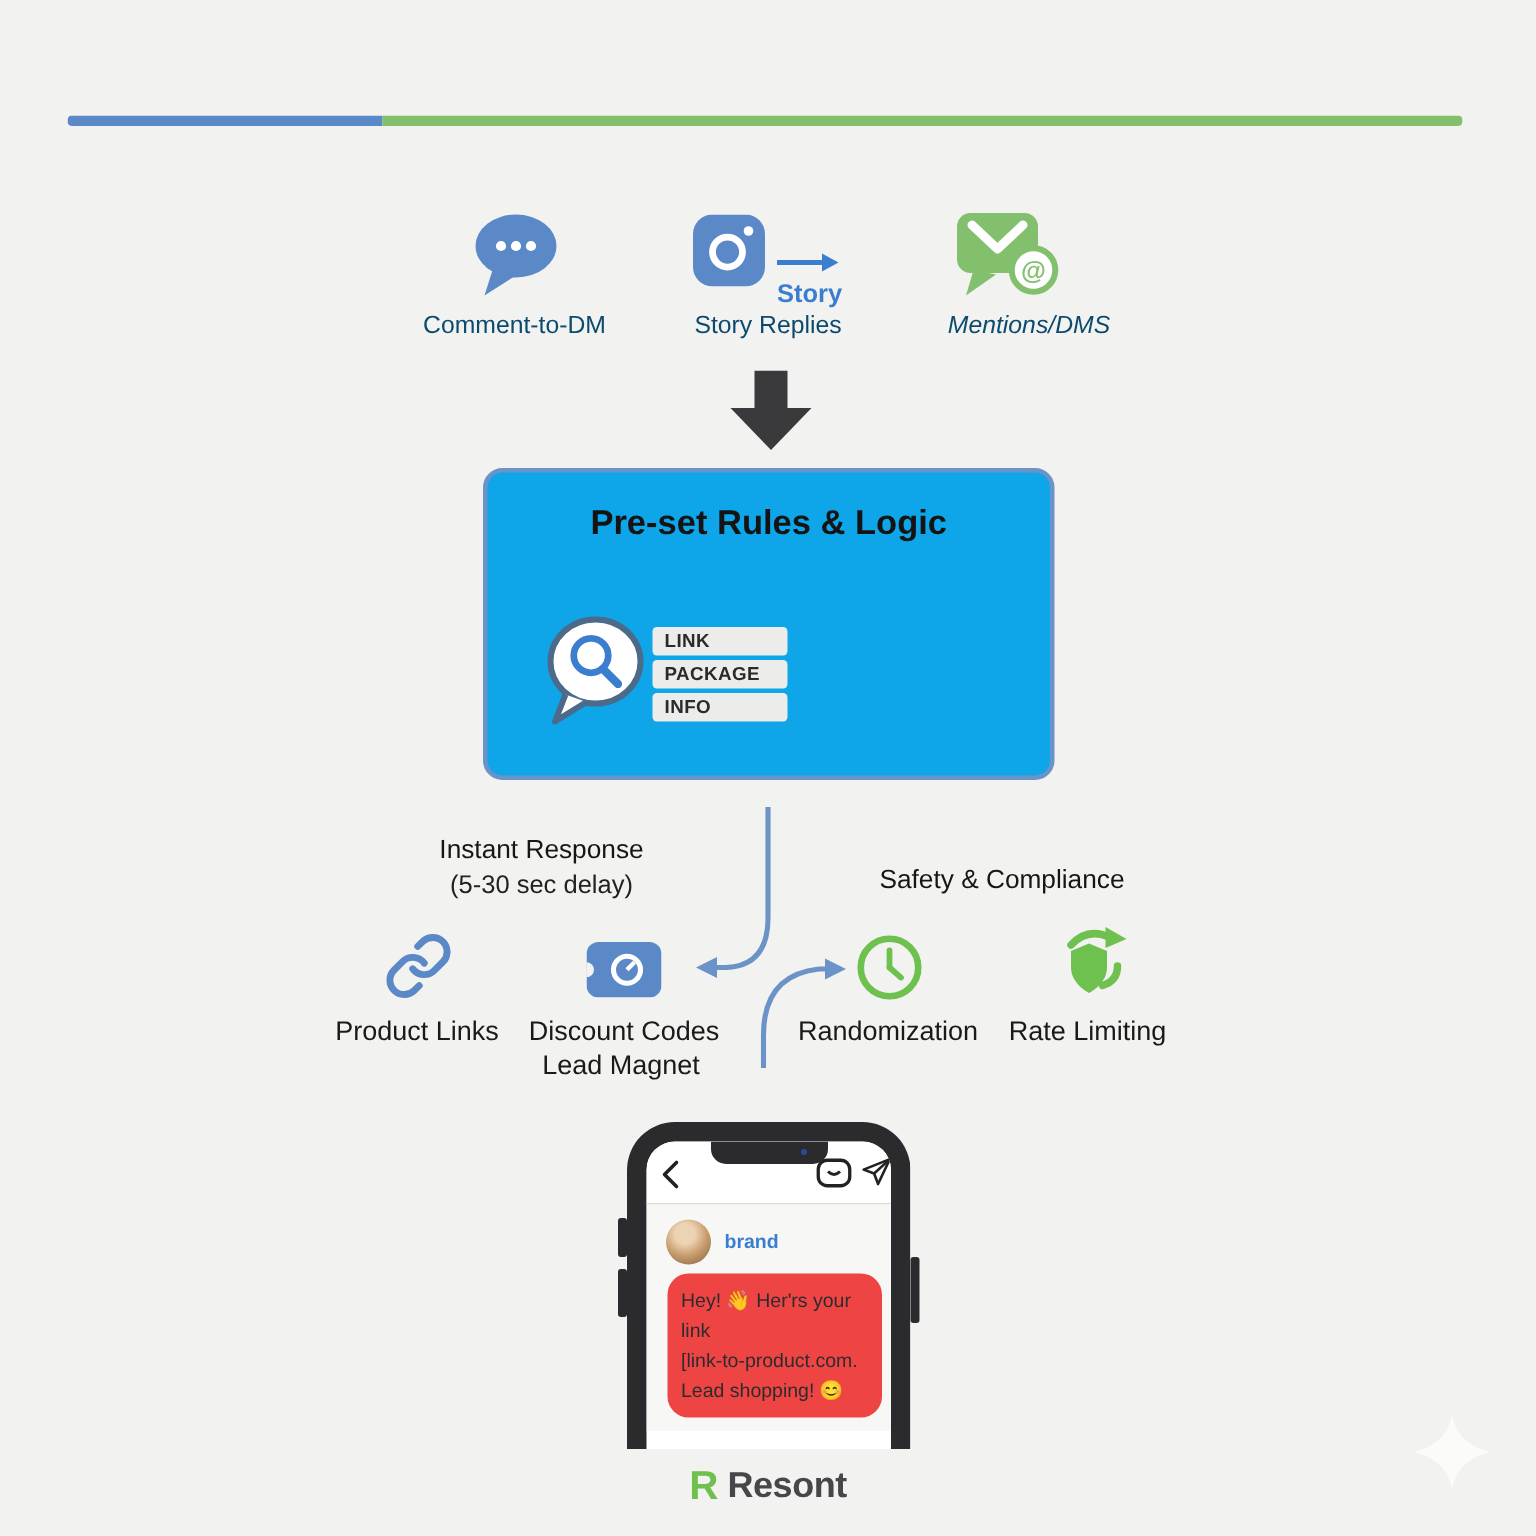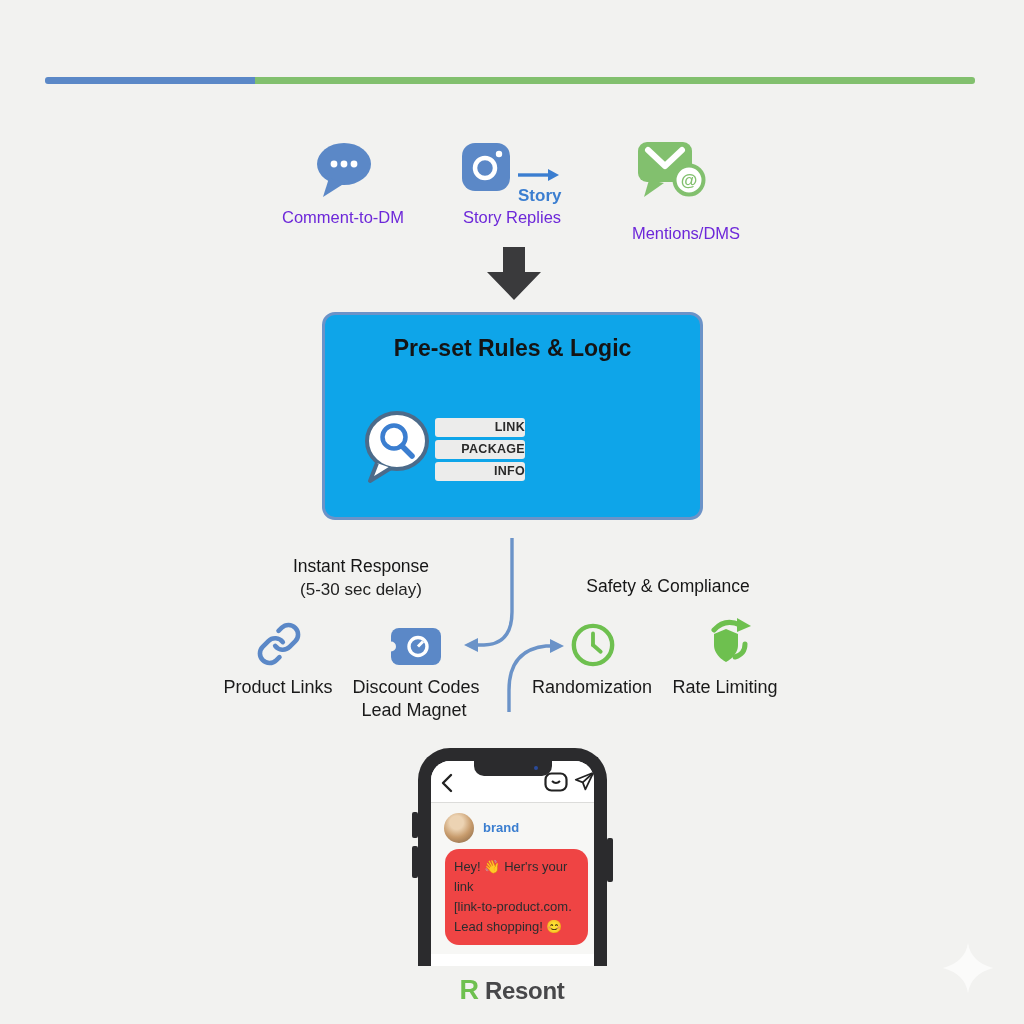--- a/index.html
+++ b/index.html
@@ -17,27 +17,27 @@
   .stroke-green2{stroke:var(--green-bright);}
   .stroke-conn{stroke:var(--connector);}
   .fill-conn{fill:var(--connector);}
   .fill-dark{fill:var(--arrow-dark);}
 
   .title{left:0;top:34px;width:1024px;font-size:28px;font-weight:bold;color:#121212;letter-spacing:-0.5px;}
   .divider{left:45px;top:77px;width:930px;height:7px;border-radius:3px;overflow:hidden;display:flex;}
   .divider .seg-blue{width:210px;height:100%;background:var(--blue);}
   .divider .seg-green{flex:1;height:100%;background:var(--green-soft);}
 
-  .trig-label{font-size:16.5px;color:#6d28d9;}
+  .trig-label{font-size:16.5px;color:#0c4a6e;}
   .story-note{color:var(--link-blue);font-weight:bold;font-size:17px;}
 
   .rules-box{left:322px;top:312px;width:381px;height:208px;background:#0ea5e9;border:3px solid var(--box-border);border-radius:13px;box-sizing:border-box;}
   .rules-title{left:0;top:20px;width:100%;font-size:23px;font-weight:bold;color:#141414;}
   .rules-sub{left:0;top:48px;width:100%;font-size:17px;color:#2b2b2b;}
-  .tag{left:110px;width:90px;height:19px;background:#ececeb;border-radius:3px;font-size:12.5px;font-weight:600;color:#2a2a2a;line-height:19px;padding-left:8px;box-sizing:border-box;letter-spacing:.3px;text-align:right;}
+  .tag{left:110px;width:90px;height:19px;background:#ececeb;border-radius:3px;font-size:12.5px;font-weight:600;color:#2a2a2a;line-height:19px;padding-left:8px;box-sizing:border-box;letter-spacing:.3px;}
 
   .branch-title{font-size:17.5px;color:#161616;}
   .branch-sub{font-size:17px;color:#222;}
   .out-label{font-size:18px;color:#1a1a1a;}
 
   
   .phone{left:418px;top:748px;width:189px;height:218px;box-sizing:border-box;border:13px solid #2b2b2d;border-bottom:none;border-radius:32px 32px 0 0;background:#fff;overflow:hidden;}
   .notch{position:absolute;left:50%;top:0;transform:translateX(-50%);width:78px;height:15px;background:#2b2b2d;border-radius:0 0 10px 10px;}
   .notch-cam{position:absolute;right:14px;top:5px;width:4px;height:4px;border-radius:50%;background:#2a4a9a;}
   .ph-header{position:absolute;left:0;top:0;width:100%;height:41px;background:#fff;border-bottom:1px solid #dcdcda;}
@@ -90,21 +90,21 @@
 
   <div class="abs" style="left:636px;top:140px;width:80px;height:62px;">
     <svg width="80" height="62" viewBox="0 0 80 62">
       <rect x="2" y="2" width="54" height="40" rx="9" class="fill-green"></rect>
       <polygon points="13,40 8,57 28,43" class="fill-green"></polygon>
       <polyline points="12,10 29,26 46,10" fill="none" stroke="#fff" stroke-width="6" stroke-linecap="round" stroke-linejoin="round"></polyline>
       <circle cx="53" cy="40" r="14.5" fill="#fff" class="stroke-green" stroke-width="4"></circle>
       <text x="53" y="46" text-anchor="middle" font-size="17" font-weight="bold" font-family="Liberation Sans,sans-serif" class="fill-green">@</text>
     </svg>
   </div>
-  <div class="abs trig-label ctr" style="left:606px;top:224px;width:160px;">Mentions/DMS</div>
+  <div class="abs trig-label ctr" style="left:606px;top:208px;width:160px;font-style:italic;">Mentions/DMS</div>
 
   <div class="abs" style="left:485px;top:247px;width:58px;height:54px;">
     <svg width="58" height="54" viewBox="0 0 58 54">
       <polygon points="18,0 40,0 40,25 56,25 29,53 2,25 18,25" class="fill-dark"></polygon>
     </svg>
   </div>
 
   <div class="abs rules-box">
     <div class="abs rules-title ctr">Pre-set Rules &amp; Logic</div>
     <div class="abs" style="left:36px;top:93px;width:74px;height:78px;">

